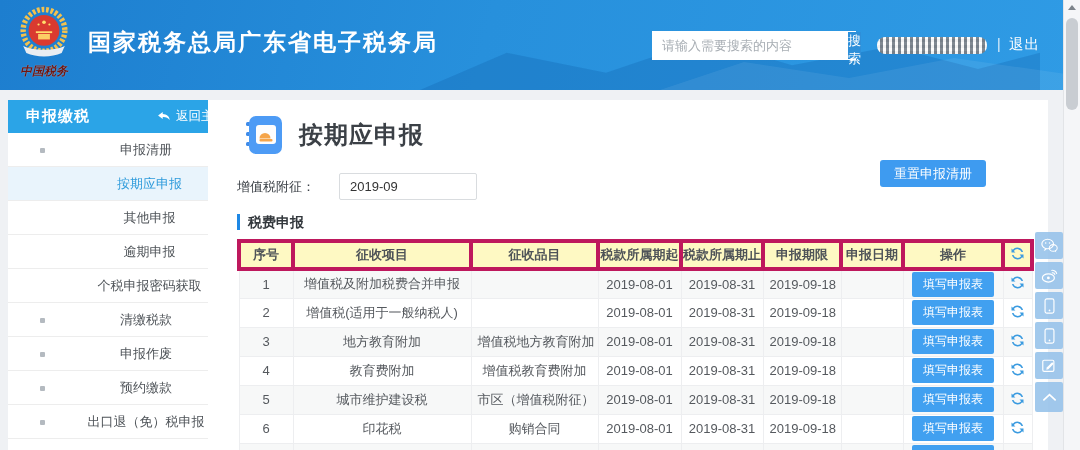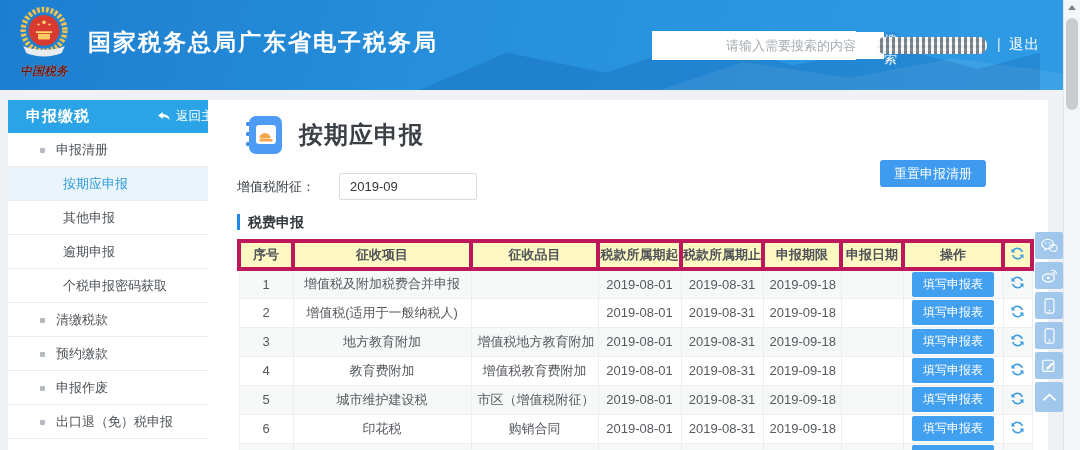--- a/index.html
+++ b/index.html
@@ -33,21 +33,21 @@
     font-size:12px; color:#6E1510; text-shadow:0 0 1px rgba(255,255,255,.55);
   }
   .header-title {
     position:absolute; left:88px; top:27px; font-size:23px; font-weight:bold;
     color:#fff; letter-spacing:2px;
   }
   .search-box {
     position:absolute; left:652px; top:31px; width:204px; height:29px;
     border:1px solid #fff; display:flex; background:#fff;
   }
-  .search-input { flex:1; border:none; outline:none; padding:0 27px; font-size:13px; color:#3b82f6; font-family:inherit;text-align:right; }
+  .search-input { flex:1; border:none; outline:none; padding:0 9px; font-size:13px; color:#3b82f6; font-family:inherit; }
   .search-input::placeholder { color:#A8AEB4; }
   .search-btn {
     width:47px; border:none; border-left:1px solid #fff; background:#2E8FD9;
     color:#fff; font-size:13px; cursor:pointer; font-family:inherit;
   }
   .user-blur {
     position:absolute; left:877px; top:37px; width:110px; height:17px; border-radius:8px;
     background:
       repeating-linear-gradient(90deg, rgba(255,255,255,.85) 0 3px, rgba(110,120,130,.85) 3px 6px),
       repeating-linear-gradient(0deg, #9aa3ab 0 3px, #e7eaec 3px 6px);
@@ -66,21 +66,21 @@
   .sb-up::after {
     content:""; position:absolute; left:4px; top:5px;
     border-left:4px solid transparent; border-right:4px solid transparent;
     border-bottom:5px solid #7D848B;
   }
   .sb-thumb {
     position:absolute; top:18px; left:2px; width:12px; height:92px;
     background:#C9CDD2; border-radius:6px; cursor:pointer;
   }
   
-  .sidebar { position:absolute; left:8px; top:100px; width:228px; height:350px; background:#fff; }
+  .sidebar { position:absolute; left:8px; top:100px; width:228px; height:350px; background:#fff;text-align:center; }
   .sidebar-head {
     height:33px; background:var(--sidebar-head,#2BA4E7); color:#fff;
     display:flex; align-items:center; justify-content:space-between; padding:0 10px 0 18px;
   }
   .sidebar-title { font-size:15px; font-weight:bold; letter-spacing:1px; }
   .back-home { display:flex; align-items:center; gap:5px; font-size:12.5px; cursor:pointer; }
   .nav { list-style:none; }
   .nav-item {
     position:relative; height:34px; line-height:33px; border-bottom:1px solid #EDEDED;
     font-size:13px; color:#4E5358; cursor:pointer; white-space:nowrap;
@@ -188,22 +188,22 @@
   </div>
   <ul class="nav" id="nav-list">
       <li class="nav-item group"><span class="bullet"></span><span>申报清册</span><span class="chev"><svg width="11" height="7" viewBox="0 0 12 7">
             <path d="M1 1l5 5 5-5" fill="none" stroke="#A9B0B7" stroke-width="1.4"></path>
           </svg></span></li>
       <li class="nav-item sub active"><span>按期应申报</span></li>
       <li class="nav-item sub"><span>其他申报</span></li>
       <li class="nav-item sub"><span>逾期申报</span></li>
       <li class="nav-item sub"><span>个税申报密码获取</span></li>
       <li class="nav-item group"><span class="bullet"></span><span>清缴税款</span></li>
+      <li class="nav-item group"><span class="bullet"></span><span>申报作废</span></li>
       <li class="nav-item group"><span class="bullet"></span><span>预约缴款</span></li>
-      <li class="nav-item group"><span class="bullet"></span><span>申报作废</span></li>
       <li class="nav-item group"><span class="bullet"></span><span>出口退（免）税申报</span></li>
     </ul>
 </div>
 
 <div class="main-panel">
   <div class="page-head">
     <svg class="page-icon" viewBox="0 0 44 44">
       <rect x="4" y="9" width="5" height="4" rx="1.5" fill="#3F8BE8"></rect>
       <rect x="4" y="19" width="5" height="4" rx="1.5" fill="#3F8BE8"></rect>
       <rect x="4" y="29" width="5" height="4" rx="1.5" fill="#3F8BE8"></rect>

